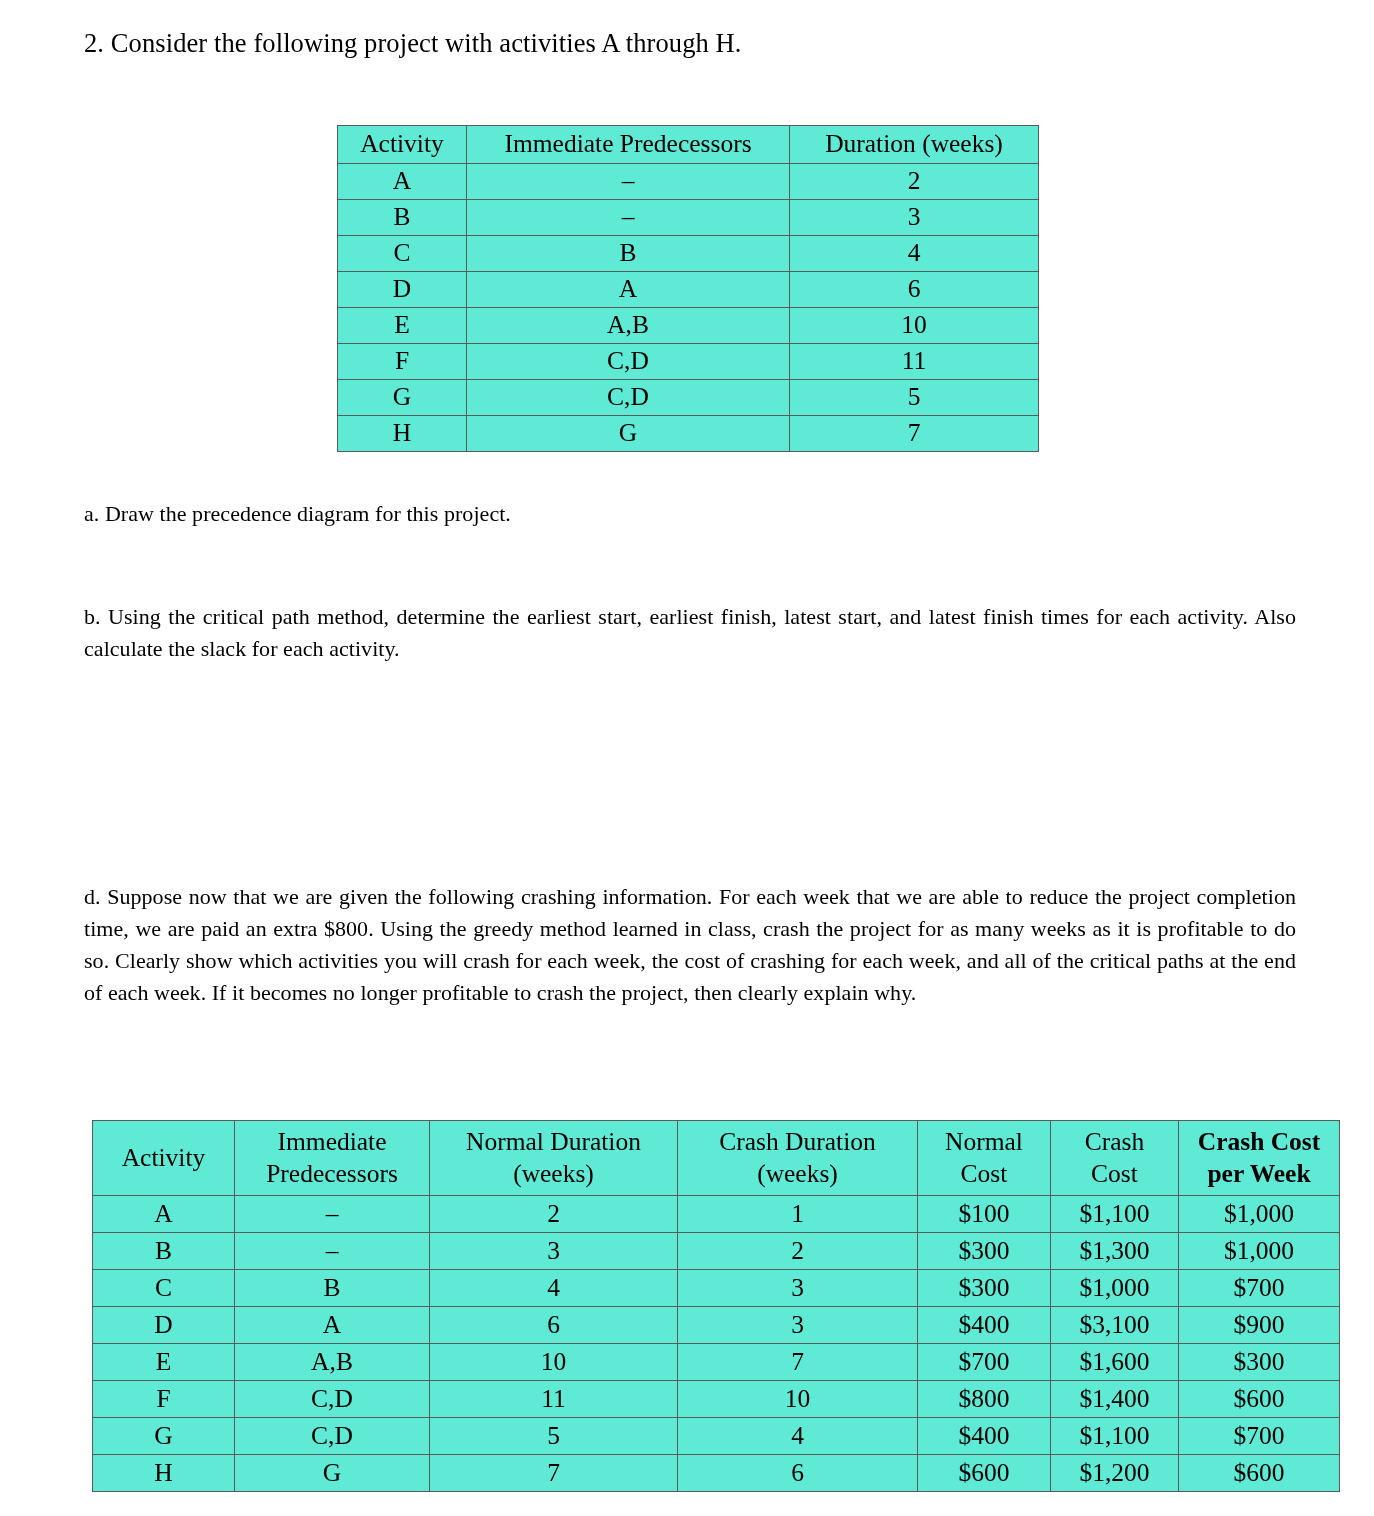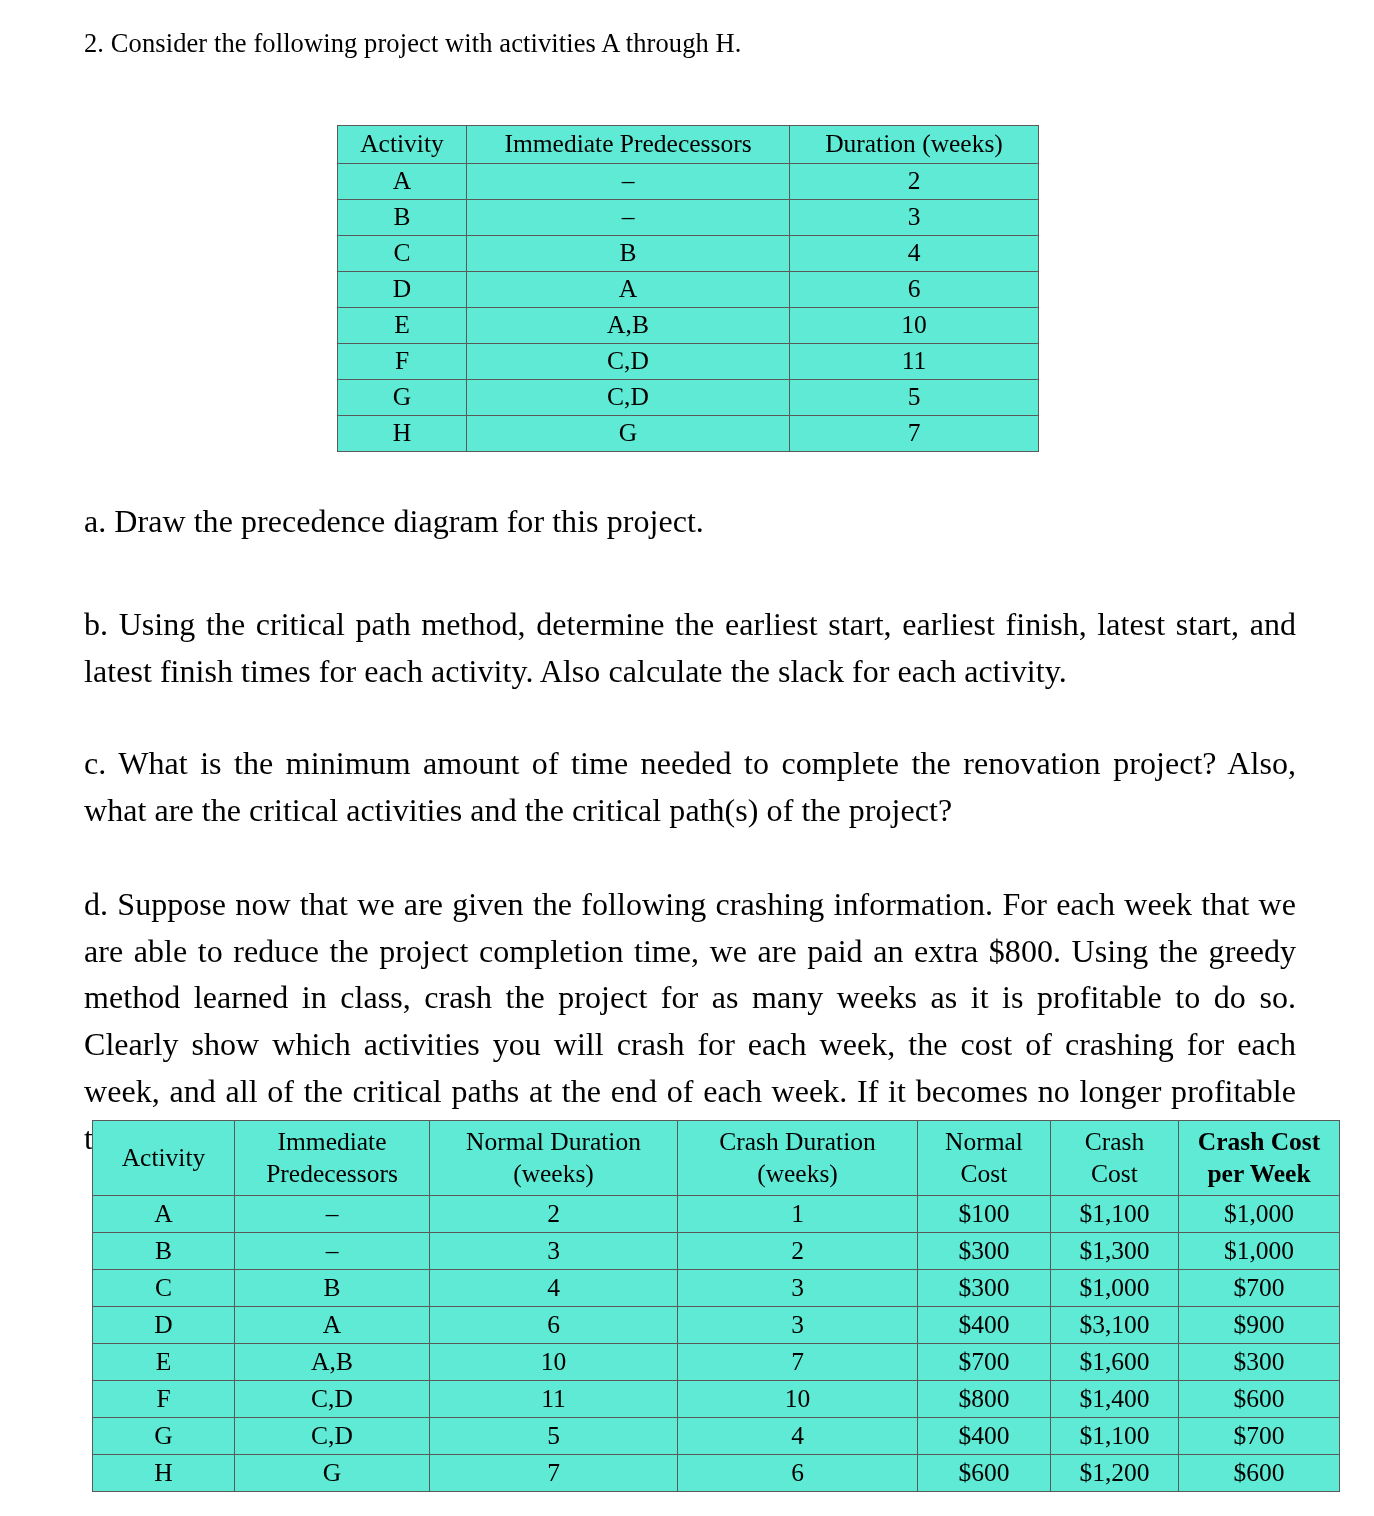--- a/index.html
+++ b/index.html
@@ -32,21 +32,21 @@
     font-size: 26.5px;
     line-height: 1.32;
     letter-spacing: 0.1px;
   }
 
   
   .para {
     position: absolute;
     left: 84px;
     width: 1212px;
-    font-size: 32px;
+    font-size: 22px;
     line-height: 1.46;
     text-align: justify;
     text-justify: inter-word;
     letter-spacing: 0.05px;
   }
   .para.noj { text-align: left; }
 
   
   table.doc-table {
     border-collapse: collapse;
@@ -151,21 +151,20 @@
       <tr>
         <td>H</td>
         <td>G</td>
         <td>7</td>
       </tr>
     </tbody>
   </table>
 
   <div class="para noj" style="top:498px;">a. Draw the precedence diagram for this project.</div>
   <div class="para" style="top:601px;">b.  Using the critical path method, determine the earliest start, earliest finish, latest start, and latest finish times for each activity.  Also calculate the slack for each activity.</div>
-  <div class="para" style="top:740px;">c. What is the minimum amount of time needed to complete the renovation project?  Also, what are the critical activities and the critical path(s) of the project?</div>
   <div class="para" style="top:881px;">d. Suppose now that we are given the following crashing information.  For each week that we are able to reduce the project completion time, we are paid an extra $800.  Using the greedy method learned in class, crash the project for as many weeks as it is profitable to do so.  Clearly show which activities you will crash for each week, the cost of crashing for each week, and all of the critical paths at the end of each week.  If it becomes no longer profitable to crash the project, then clearly explain why.</div>
 
   <table class="doc-table" id="table-crashing">
     <thead>
       <tr>
         <th class="k-act">
           <span class="hdr-two-line">Activity</span>
         </th>
         <th class="k-pred">
           <span class="hdr-two-line">Immediate</span>

